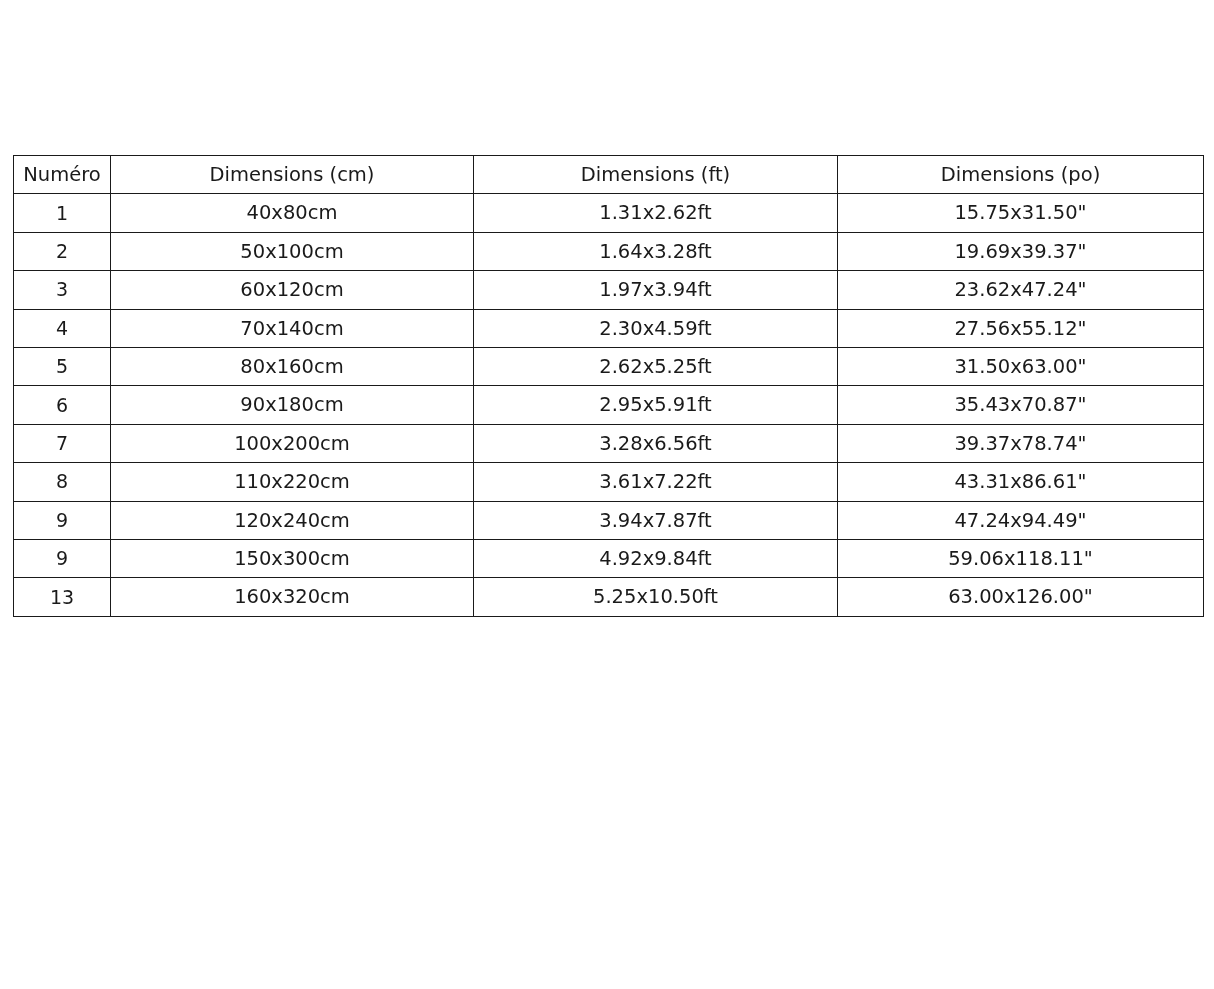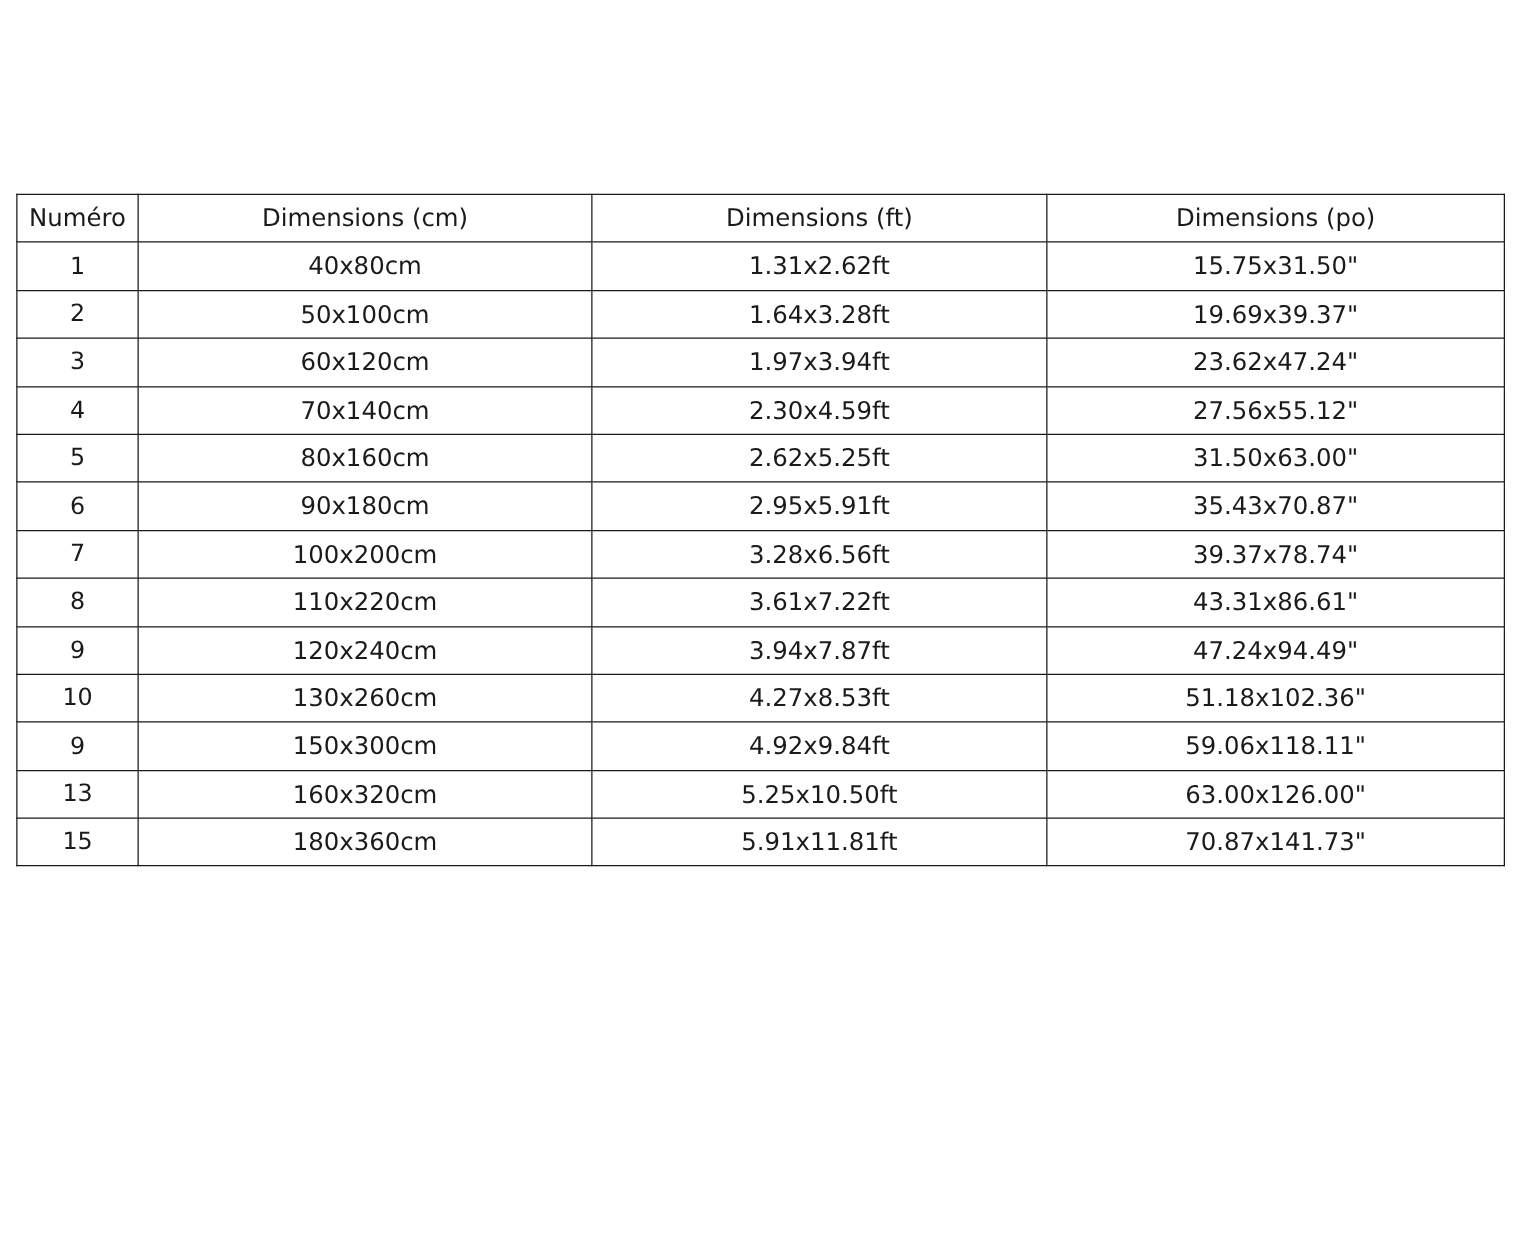--- a/index.html
+++ b/index.html
@@ -134,39 +134,27 @@
           <td>3.61x7.22ft</td>
           <td>43.31x86.61"</td>
         </tr>
         <tr>
           <td class="num">9</td>
           <td>120x240cm</td>
           <td>3.94x7.87ft</td>
           <td>47.24x94.49"</td>
         </tr>
         <tr>
-          <td class="num">10</td>
-          <td>130x260cm</td>
-          <td>4.27x8.53ft</td>
-          <td>51.18x102.36"</td>
-        </tr>
-        <tr>
           <td class="num">9</td>
           <td>150x300cm</td>
           <td>4.92x9.84ft</td>
           <td>59.06x118.11"</td>
         </tr>
         <tr>
           <td class="num">13</td>
           <td>160x320cm</td>
           <td>5.25x10.50ft</td>
           <td>63.00x126.00"</td>
         </tr>
-        <tr>
-          <td class="num">15</td>
-          <td>180x360cm</td>
-          <td>5.91x11.81ft</td>
-          <td>70.87x141.73"</td>
-        </tr>
       </tbody>
     </table>
   </div>
 </div>
 
 </body></html>

